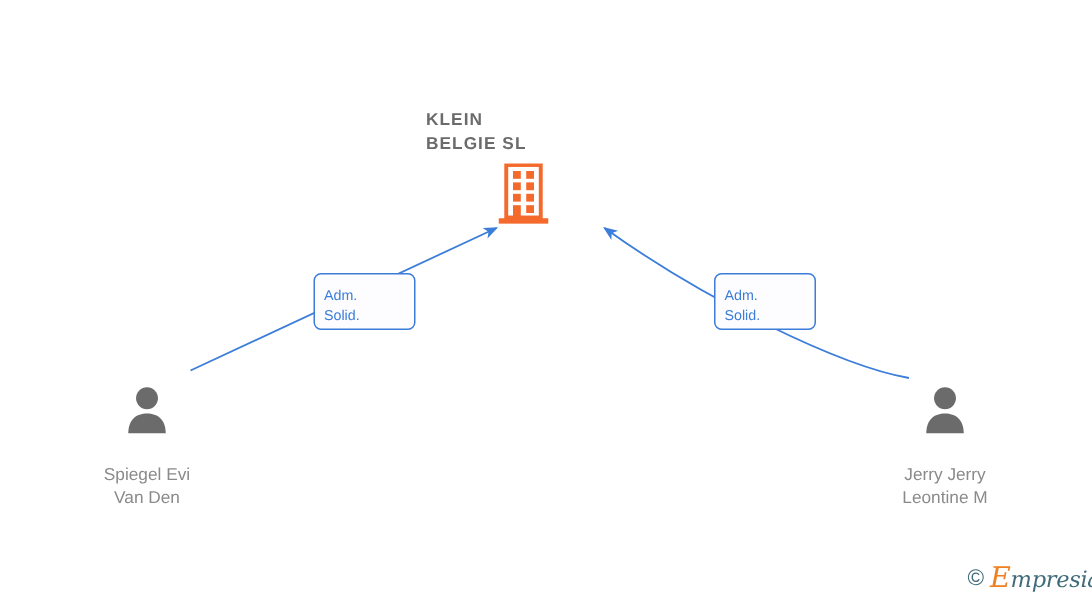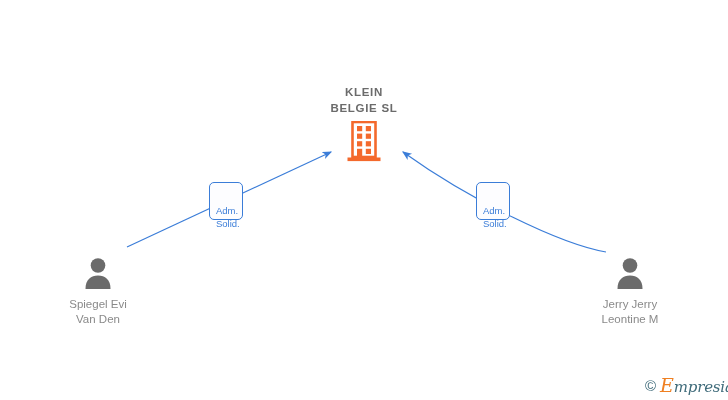--- a/index.html
+++ b/index.html
@@ -19,25 +19,24 @@
     position: absolute;
     left: 0;
     top: 0;
     width: 728px;
     height: 400px;
   }
 
   
   .company-node {
     position: absolute;
-    left: 299px;
+    left: 284px;
     top: 72px;
     width: 130px;
-    text-align: center;
-    margin-top: 12px;
+    text-align: left;
   }
   .company-title {
     font-size: 11.5px;
     font-weight: bold;
     color: #6b6b6b;
     letter-spacing: 0.7px;
     line-height: 16px;
     white-space: pre-line;
   }
   .company-icon-wrap {
@@ -56,40 +55,40 @@
   }
   .person-node.left  { left: 23px;  top: 253px; }
   .person-node.right { left: 555px; top: 253px; }
   .person-icon-wrap {
     height: 36px;
     display: flex;
     align-items: flex-end;
     justify-content: center;
   }
   .person-label {
-    margin-top: 8px;
+    margin-top: 21px;
     font-size: 11.5px;
     color: #8a8a8a;
     line-height: 15px;
     white-space: pre-line;
   }
 
   
   .edge-label {
     position: absolute;
     box-sizing: border-box;
-    width: 34px;
+    width: 68px;
     height: 38px;
     border: 1px solid #3b7dd8;
     border-radius: 5px;
     background: #fdfdff;
     color: #3b7dd8;
     font-size: 9.5px;
     line-height: 13px;
-    padding: 21px 0 0 6px;
+    padding: 8px 0 0 6px;
     white-space: pre-line;
     text-align: left;
   }
   .edge-label.left-label  { left: 209px; top: 182px; }
   .edge-label.right-label { left: 476px; top: 182px; }
 
   
   .watermark {
     position: absolute;
     left: 645px;

